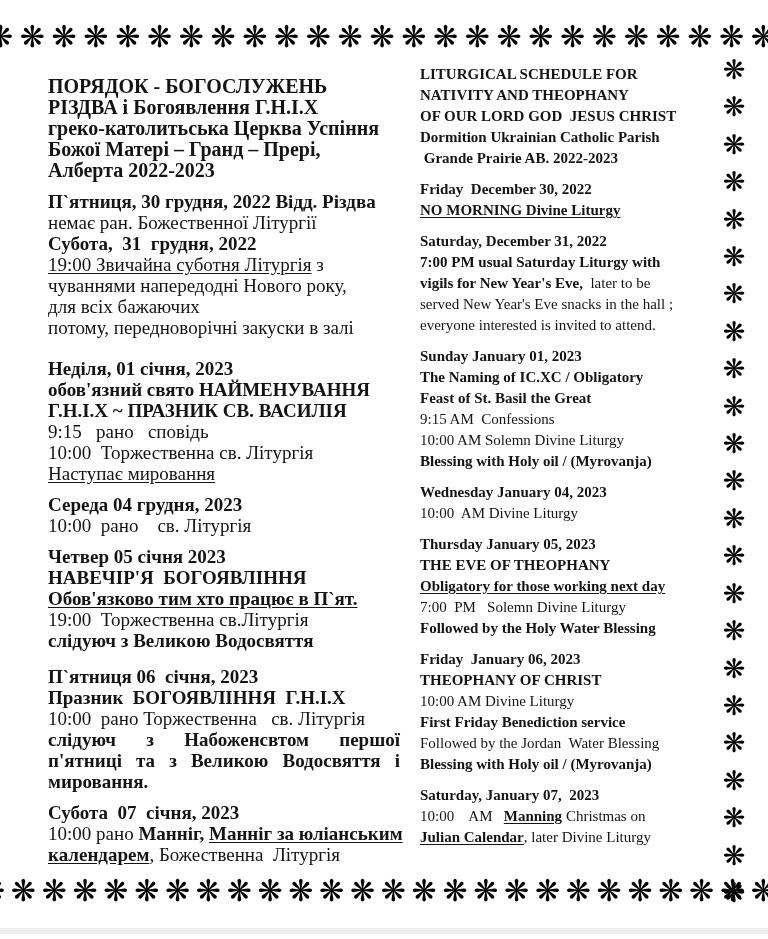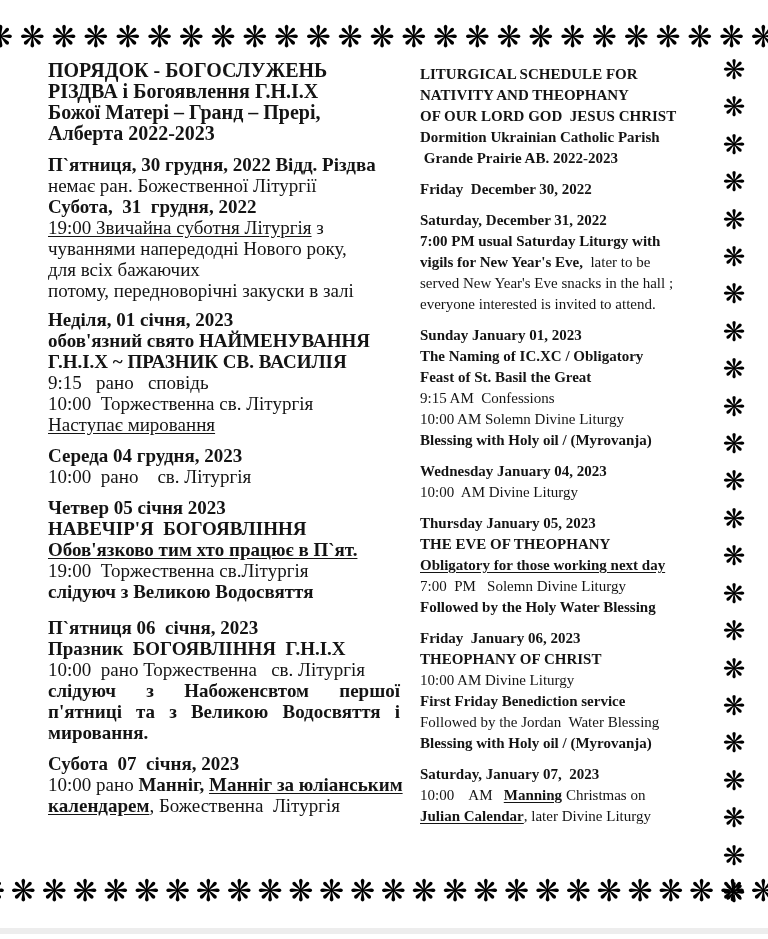--- a/index.html
+++ b/index.html
@@ -13,28 +13,28 @@
     justify-content:space-between;align-items:center;
     font-family:"DejaVu Sans", sans-serif;font-size:30px;line-height:30px;color:#000;
   }
   .flower-row.bottom{left:-20px;}
   .flower-rail{
     position:absolute;right:12px;width:44px;display:flex;flex-direction:column;
     justify-content:space-between;align-items:center;
     font-family:"DejaVu Sans", sans-serif;font-size:27px;line-height:27px;color:#000;
   }
   .col{position:absolute;}
-  .col-left{left:48px;top:60px;width:352px;font-size:19px;line-height:21px;}
+  .col-left{left:48px;top:76px;width:352px;font-size:19px;line-height:21px;}
   .col-right{left:420px;top:64px;width:296px;font-size:15px;line-height:21px;}
   .col-title .line{font-weight:bold;}
   .col-left.col .col-title{font-size:20px;}
   .section{margin-top:10px;}
   .col-left .section.s1{}
   .col-left .section.s2{margin-top:0;}
-  .col-left .section.s3{margin-top:8px;}
+  .col-left .section.s3{margin-top:20px;}
   .col-left .section.s6{margin-top:15px;}
   .line{white-space:pre;}
   .line.justify{white-space:normal;text-align:justify;}
   .b{font-weight:bold;}
   .u{text-decoration:underline;text-underline-offset:2px;}
   .scan-stripe{position:absolute;left:0;right:0;bottom:5px;height:6px;background:#ededed;}
 </style>
 </head>
 <body>
 
@@ -64,20 +64,21 @@
       <span>❋</span>
       <span>❋</span>
       <span>❋</span>
       <span>❋</span>
     </div>
 
   <div class="col col-left" id="col-left">
       <div class="col-title">
         <div class="line"><span class="b ">ПОРЯДОК - БОГОСЛУЖЕНЬ</span></div>
         <div class="line"><span class="b ">РІЗДВА і Богоявлення Г.Н.І.Х</span></div>
+        <div class="line"><span class="b ">греко-католитьська Церква Успіння</span></div>
         <div class="line"><span class="b ">Божої Матері – Гранд – Прері,</span></div>
         <div class="line"><span class="b ">Алберта 2022-2023</span></div>
       </div>
       <div class="section s1">
         <div class="line"><span class="b ">П`ятниця, 30 грудня, 2022 Відд. Різдва</span></div>
         <div class="line"><span class="">немає ран. Божественної Літургії</span></div>
       </div>
       <div class="section s2">
         <div class="line"><span class="b ">Субота,  31  грудня, 2022</span></div>
         <div class="line"><span class="u">19:00 Звичайна суботня Літургія</span><span class=""> з</span></div>
@@ -120,20 +121,21 @@
   <div class="col col-right" id="col-right">
       <div class="col-title">
         <div class="line"><span class="b ">LITURGICAL SCHEDULE FOR</span></div>
         <div class="line"><span class="b ">NATIVITY AND THEOPHANY</span></div>
         <div class="line"><span class="b ">OF OUR LORD GOD  JESUS CHRIST</span></div>
         <div class="line"><span class="b ">Dormition Ukrainian Catholic Parish</span></div>
         <div class="line"><span class="b "> Grande Prairie AB. 2022-2023</span></div>
       </div>
       <div class="section s1">
         <div class="line"><span class="b ">Friday  December 30, 2022</span></div>
+        <div class="line"><span class="b u">NO MORNING Divine Liturgy</span></div>
       </div>
       <div class="section s2">
         <div class="line"><span class="b ">Saturday, December 31, 2022</span></div>
         <div class="line"><span class="b ">7:00 PM usual Saturday Liturgy with</span></div>
         <div class="line"><span class="b ">vigils for New Year's Eve,</span><span class="">  later to be</span></div>
         <div class="line"><span class="">served New Year's Eve snacks in the hall ;</span></div>
         <div class="line"><span class="">everyone interested is invited to attend.</span></div>
       </div>
       <div class="section s3">
         <div class="line"><span class="b ">Sunday January 01, 2023</span></div>

